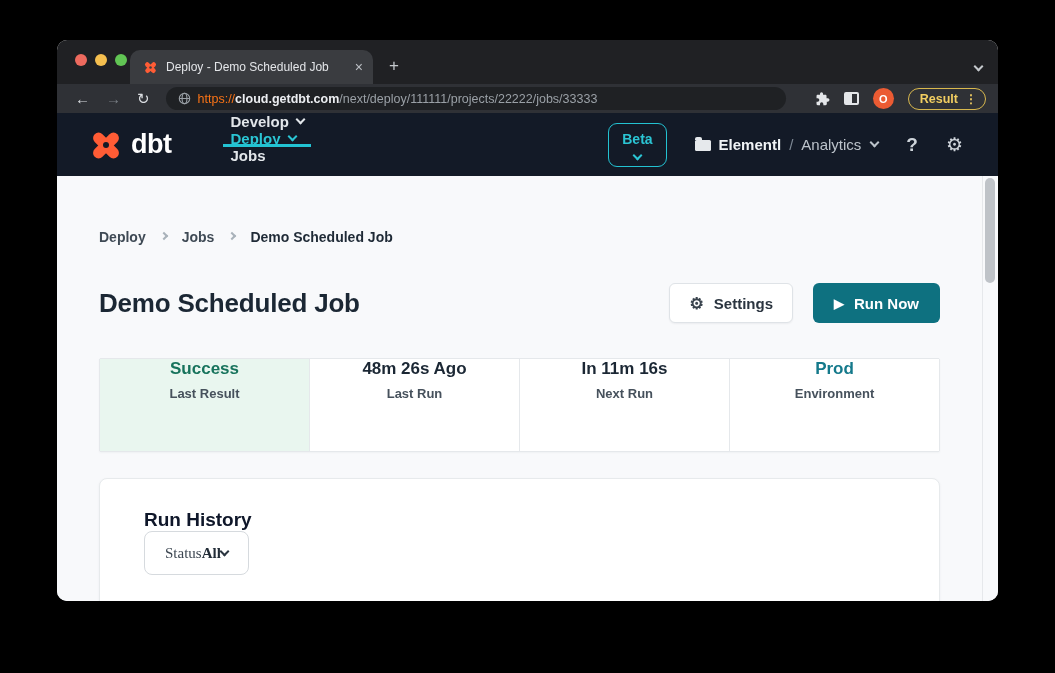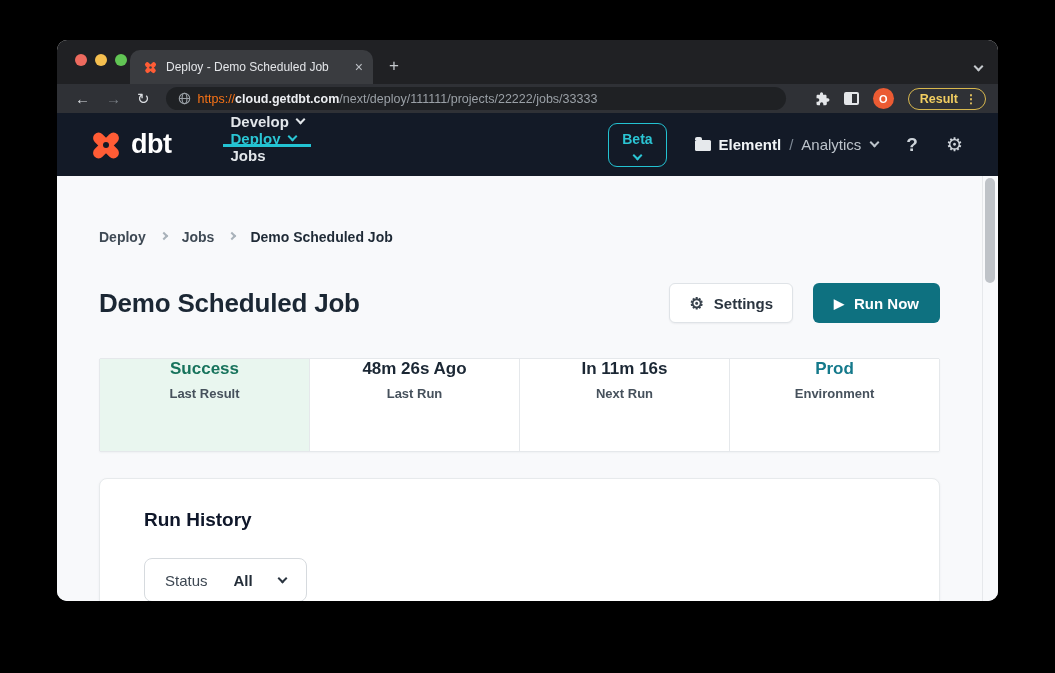--- a/index.html
+++ b/index.html
@@ -87,21 +87,21 @@
   .stats-row { margin-top:35px; display:grid; grid-template-columns:1fr 1fr 1fr 1fr; gap:1px; background:#e5e8eb; border:1px solid #e5e8eb; border-radius:2px; height:94px; box-shadow:0 1px 2px rgba(30,40,50,.04); }
   .stat-cell { background:#fff; display:flex; flex-direction:column; align-items:center; justify-content:flex-start; gap:7px; }
   .stat-cell.success { background:#e9f6ef; }
   .stat-value { font-size:17px; font-weight:700; color:#1b2734; }
   .stat-value.green { color:#17735c; }
   .stat-value.teal { color:#14798b; }
   .stat-label { font-size:13px; font-weight:600; color:#46515c; }
 
   .run-card { margin-top:26px; background:#fff; border:1px solid #e7eaec; border-radius:8px; height:220px; padding:30px 0 0 44px; box-shadow:0 1px 3px rgba(30,40,50,.05); }
   .run-title { font-size:19px; font-weight:700; color:#0f172a; }
-  .status-pill { margin-top:27px; display:inline-flex; align-items:center; gap:26px; height:44px; padding:0 20px; border:1px solid #d6dade; border-radius:8px; background:#fff; font-size:15px; color:#3d4752; cursor:pointer; }
+  .status-pill { display:inline-flex; align-items:center; gap:0; height:44px; padding:0 20px; border:1px solid #d6dade; border-radius:8px; background:#fff; font-size:15px; color:#3d4752; cursor:pointer;font-family:Liberation Serif, serif; }
   .status-pill b { color:#232d38; font-weight:700; }
   .status-pill .chev { color:#2b3540; margin-top:-3px; }
 
   svg { display:block; }
 </style>
 </head>
 <body>
 
 <div class="window">
 

